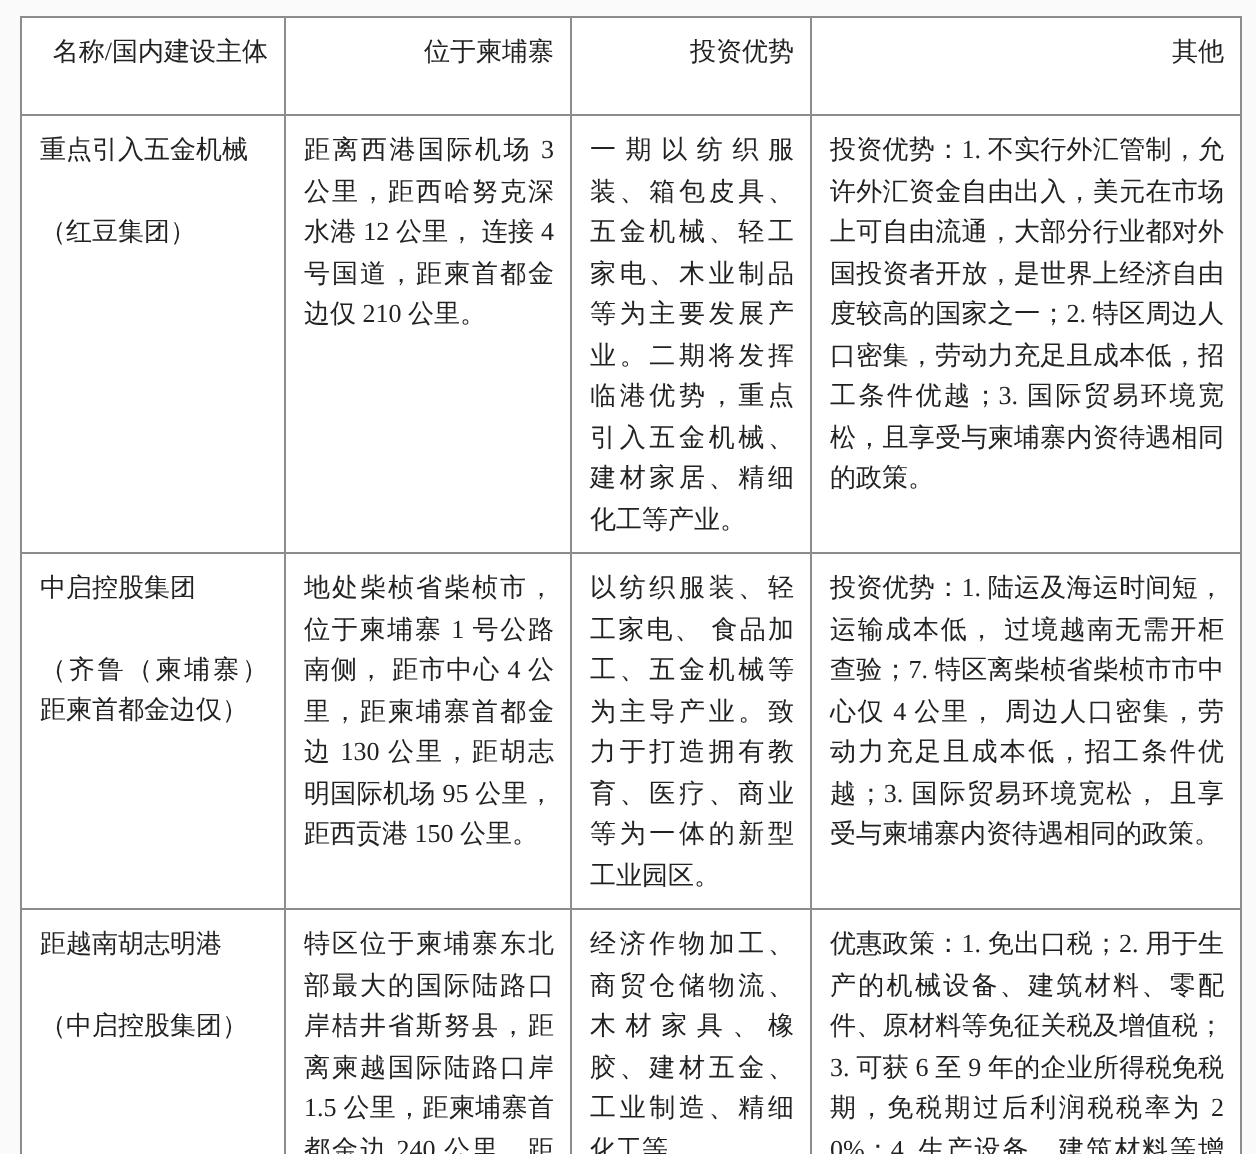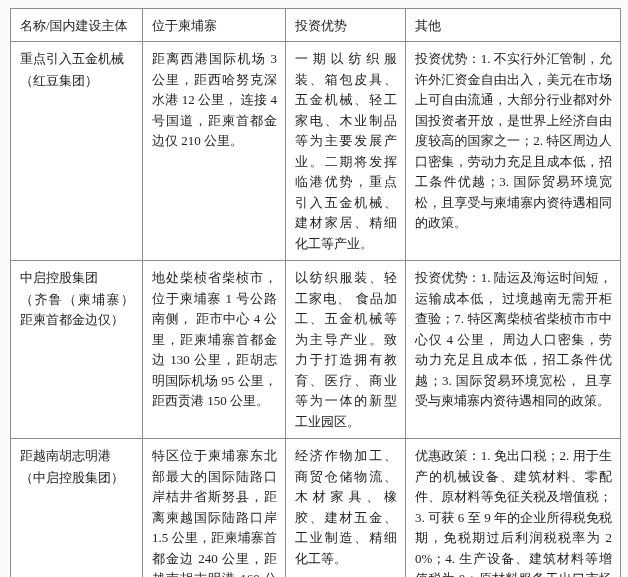--- a/index.html
+++ b/index.html
@@ -36,29 +36,29 @@
     padding: 7px 8px 6px 9px;
     font-size: 13px;
     line-height: 20.5px;
     font-weight: normal;
     text-align: justify;
     text-justify: inter-ideograph;
     word-break: break-all;
   }
   table.zones thead th {
     height: 26px;
-    text-align: left;
+    text-align: right;
     vertical-align: middle;
     padding-top: 4px;
-    padding-bottom: 2px;
+    padding-bottom: 18px;
   }
   tr.r1 td { height: 190px; }
   tr.r2 td { height: 132px; }
   tr.r3 td { height: 158px; }
-  .zone-operator { margin-top: 1px; }
+  .zone-operator { margin-top: 20px; }
 </style>
 </head>
 <body>
 
 <div class="page">
   <table class="zones">
     <colgroup>
       <col class="c1">
         <col class="c2">
         <col class="c3">

